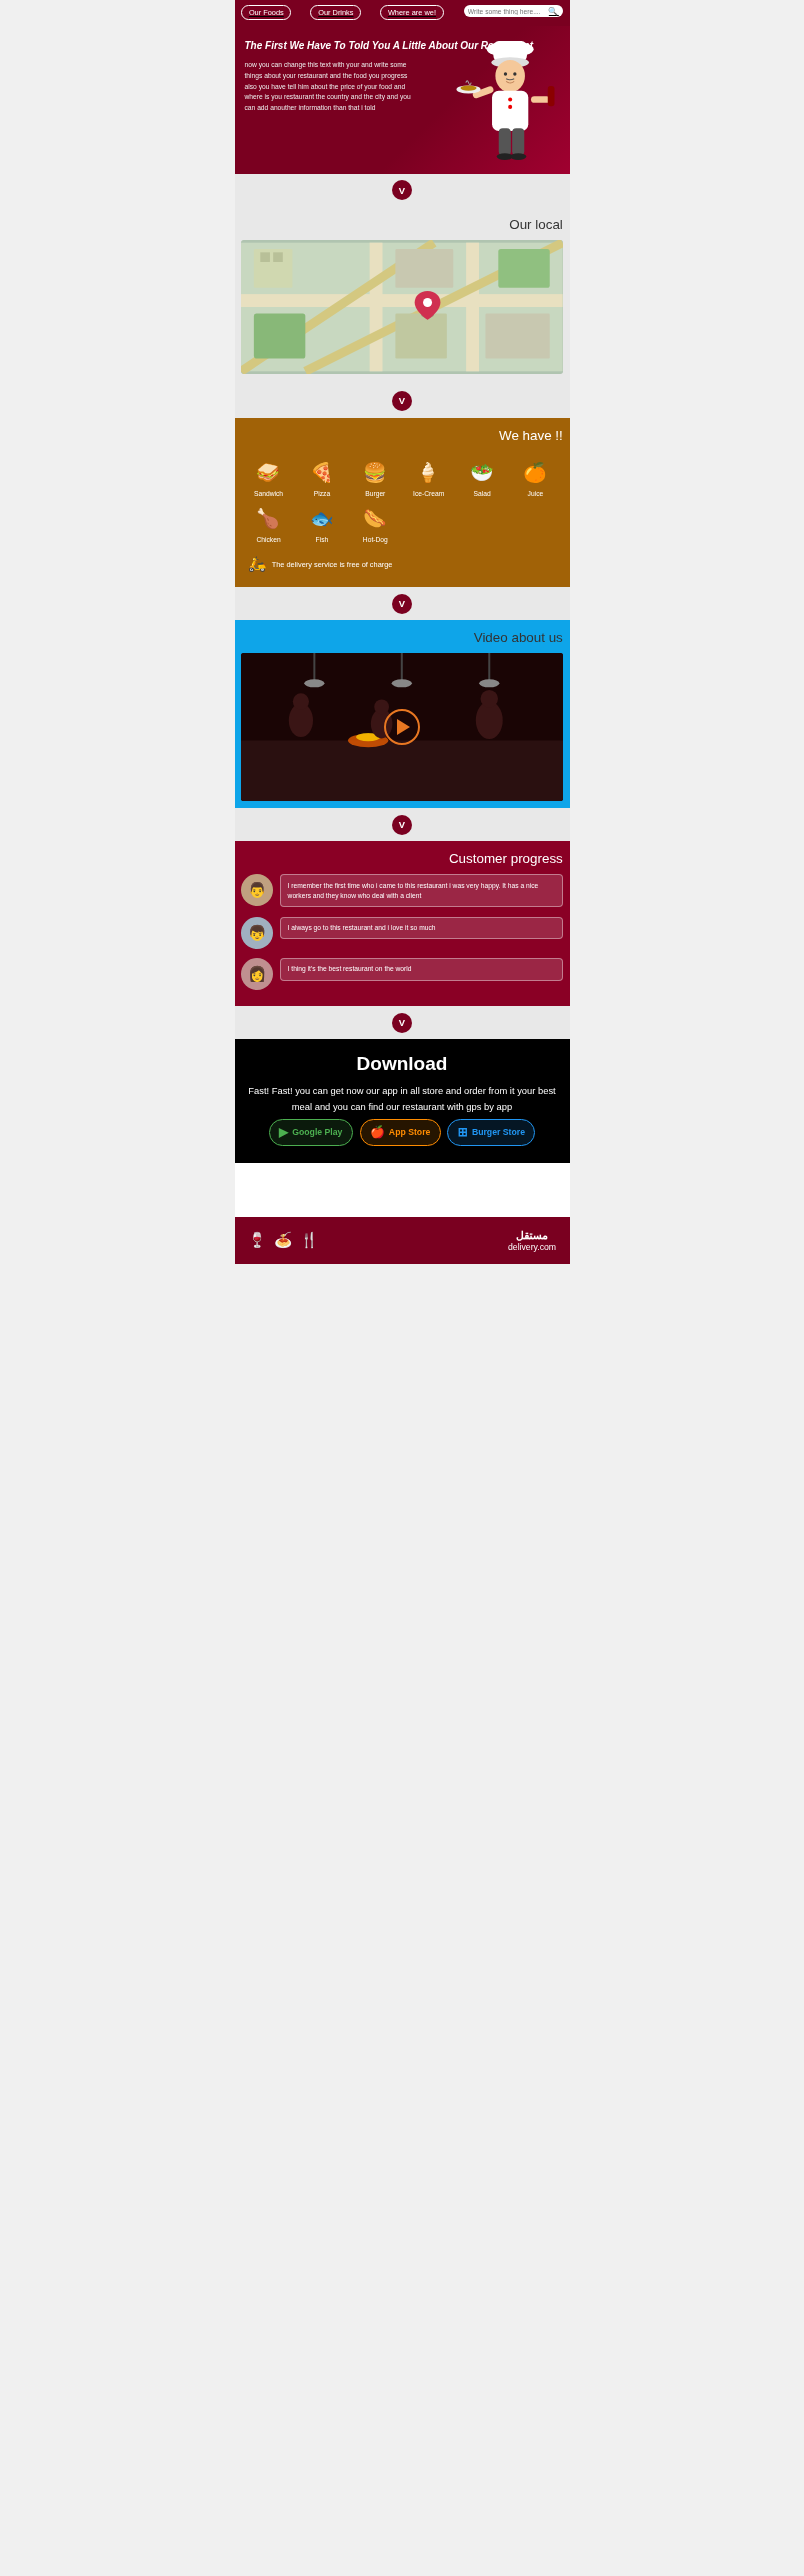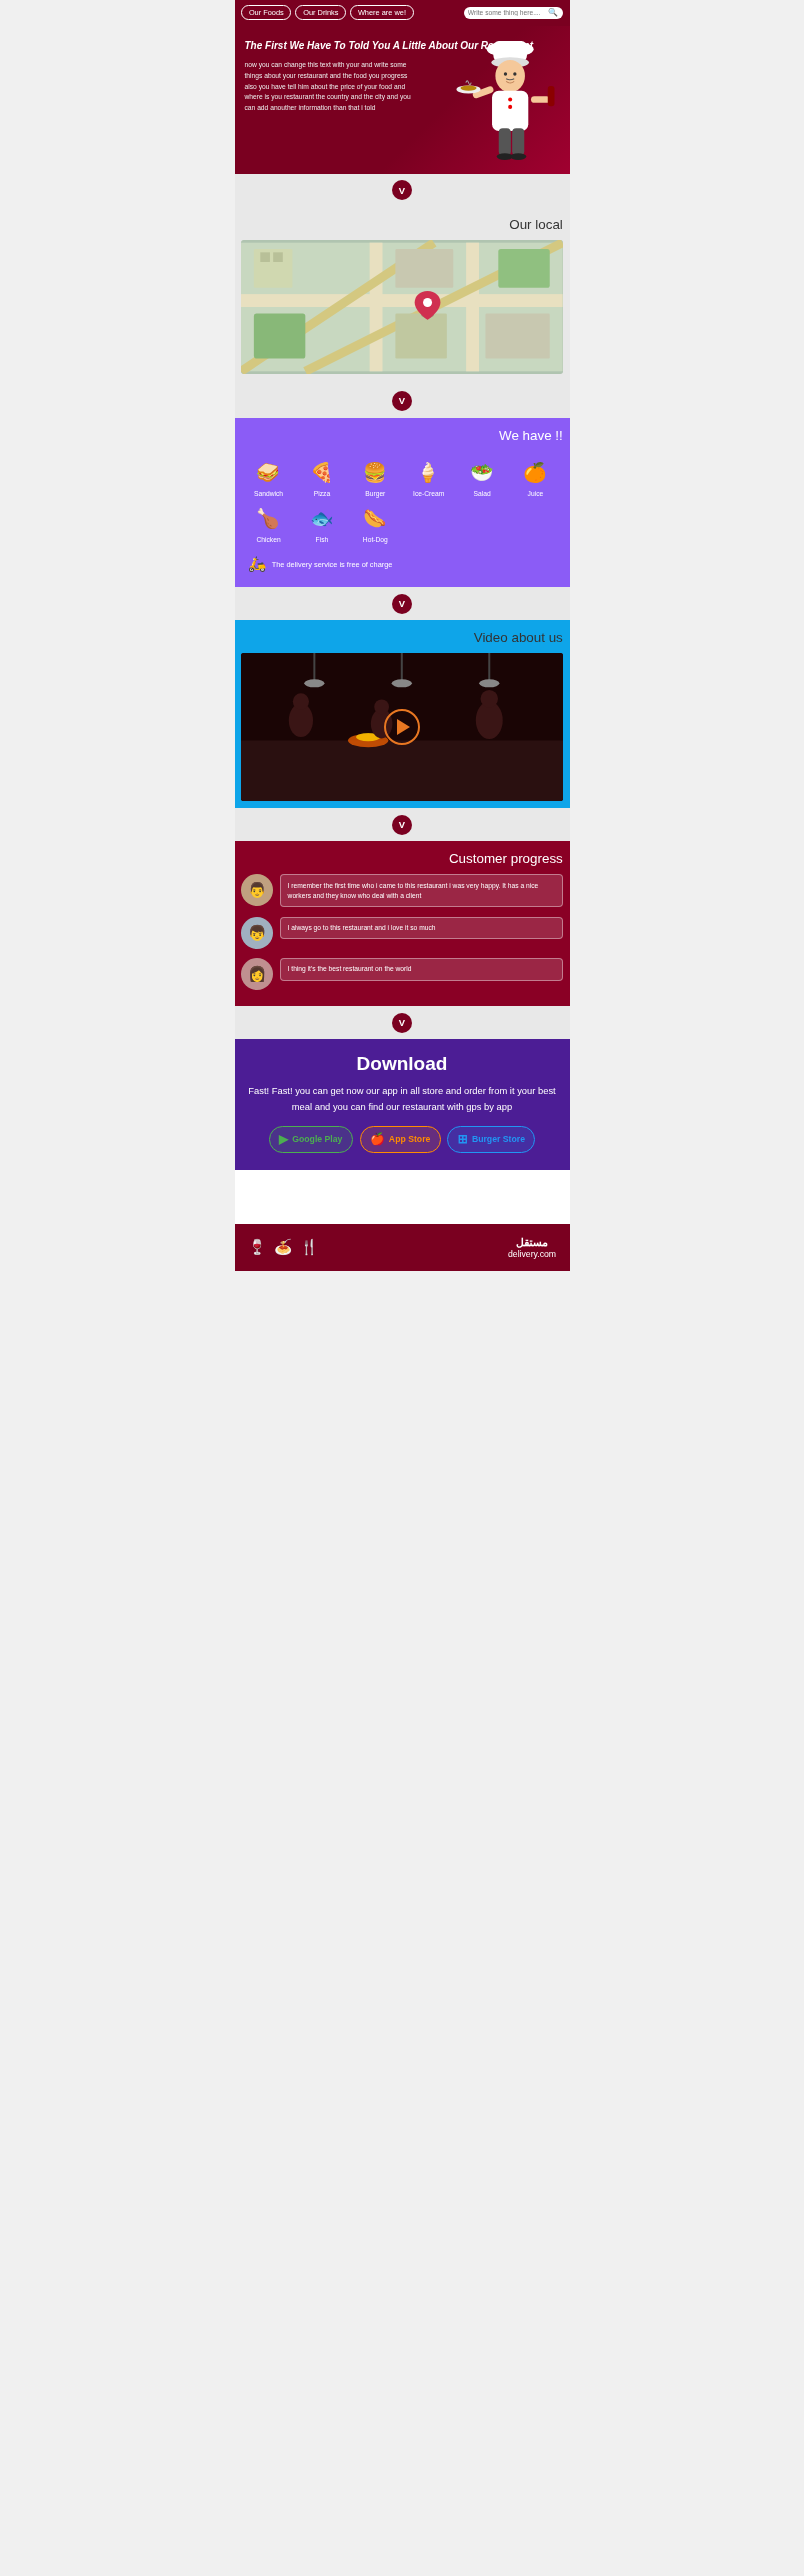--- a/index.html
+++ b/index.html
@@ -3,22 +3,23 @@
   <meta charset="utf-8">
   <style>
     * { margin: 0; padding: 0; box-sizing: border-box; }
     body { font-family: Arial, sans-serif; background: #f0f0f0; width: 335px; margin: 0 auto; }
 
     
     .nav {
       background: #7a0020;
       padding: 5.4px 6.7px;
       display: flex;
-      align-items: center;
-      gap: 4px;
+      align-items: flex-start;
+      gap: 19px;
+      text-decoration: underline;
     }
     .nav-btn {
       background: transparent;
       border: 1px solid #fff;
       color: #fff;
       border-radius: 8px;
       padding: 2px 6.7px;
       font-size: 7.4px;
       cursor: pointer;
     }
@@ -90,21 +91,21 @@
       font-size: 9.4px;
       font-weight: bold;
     }
 
     
     .section-light {
       background: #e8e8e8;
       padding: 10px 6.7px 3.4px;
     }
     .section-dark {
-      background: #8b5cf6;
+      background: #a16207;
       padding: 10px 6.7px 3.4px;
     }
     .section-title {
       text-align: right;
       font-size: 13.4px;
       margin-bottom: 8px;
     }
     .section-title.dark-title { color: #fff; }
     .section-title.light-title { color: #333; }
 
@@ -233,35 +234,35 @@
       border-radius: 4px;
       padding: 5.4px 6.7px;
       color: #fff;
       font-size: 6.7px;
       line-height: 1.5;
       flex: 1;
     }
 
     
     .download-section {
-      background: #4c1d95;
+      background: #000000;
       padding: 13.4px 10px 17px;
       text-align: center;
     }
     .download-title {
       color: #fff;
       font-size: 19px;
       font-weight: bold;
       margin-bottom: 8px;
     }
     .download-text {
       color: #fff;
       font-size: 9.4px;
       line-height: 1.7;
-      margin-bottom: 11px;
+      margin-bottom: 4px;
     }
     .store-buttons {
       display: flex;
       justify-content: center;
       gap: 6.7px;
       flex-wrap: wrap;
     }
     .store-btn {
       display: flex;
       align-items: center;

